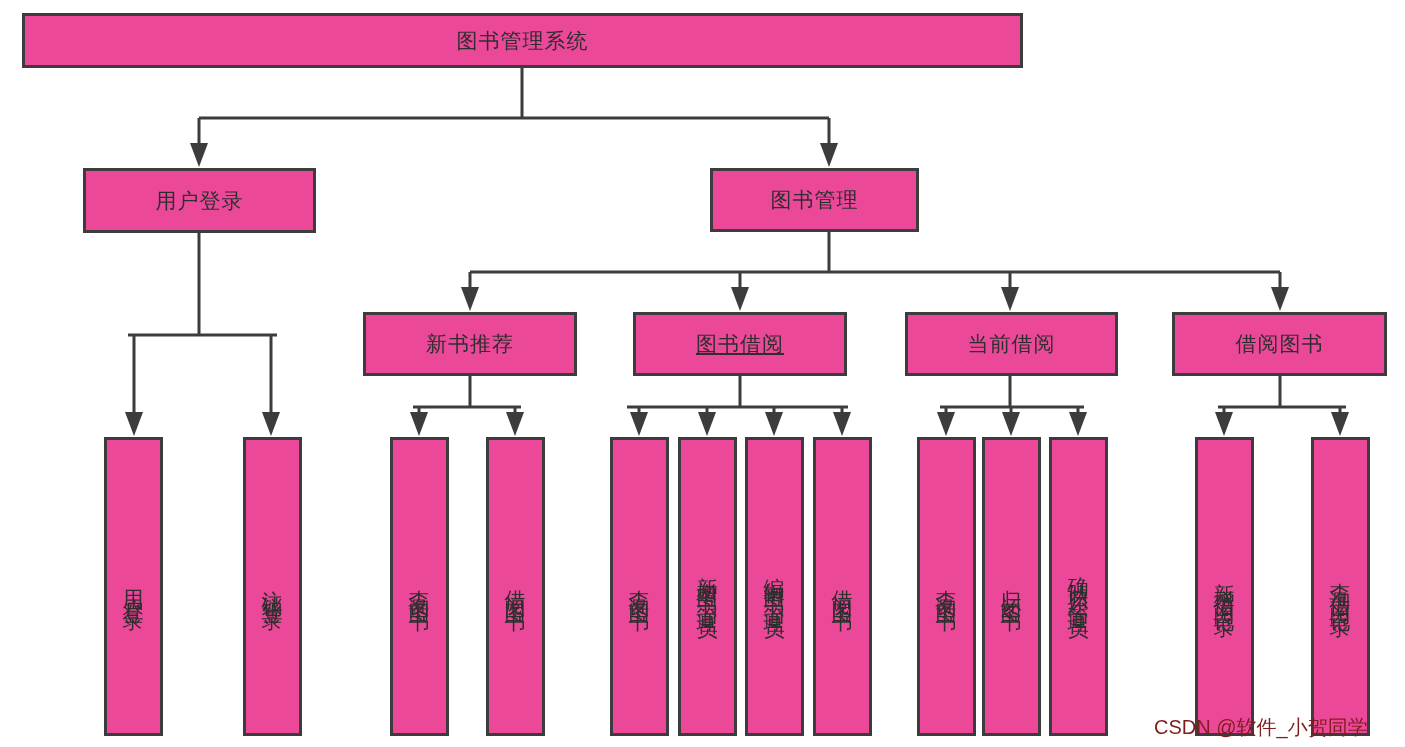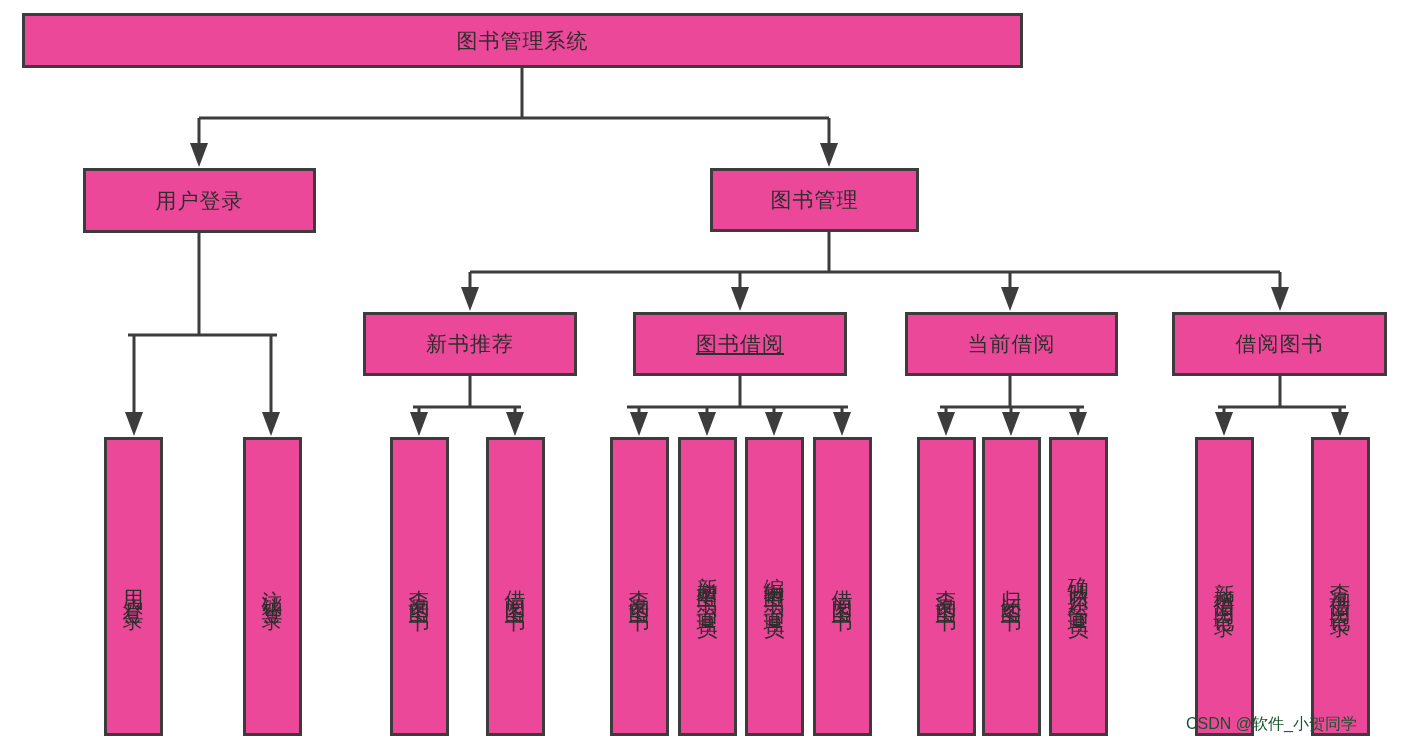--- a/index.html
+++ b/index.html
@@ -67,25 +67,25 @@
   #leaf-6   { left: 745px; }
   #leaf-7   { left: 813px; }
   #leaf-8   { left: 917px; }
   #leaf-9   { left: 982px; }
   #leaf-10  { left: 1049px; }
   #leaf-11  { left: 1195px; }
   #leaf-12  { left: 1311px; }
   .leaf-long { letter-spacing: 6px; }
   #watermark {
     position: absolute;
-    left: 1186px;
+    left: 1154px;
     top: 714px;
     z-index: 3;
-    font-size: 16px;
-    color: #14532d;
+    font-size: 20px;
+    color: #7f1d1d;
     white-space: nowrap;
   }
 </style>
 </head>
 <body>
 
 <div id="canvas">
 
   <svg id="connectors" viewBox="0 0 1405 747" xmlns="http://www.w3.org/2000/svg" fill="none" stroke="#3c3c3c" stroke-width="3">
 

